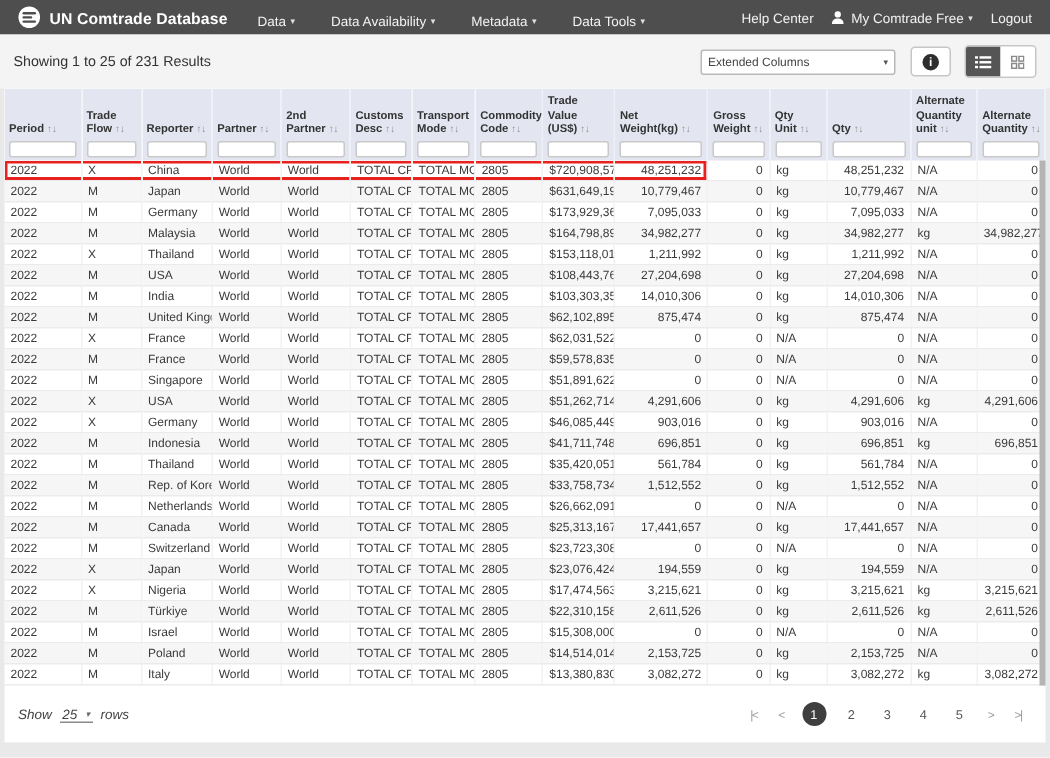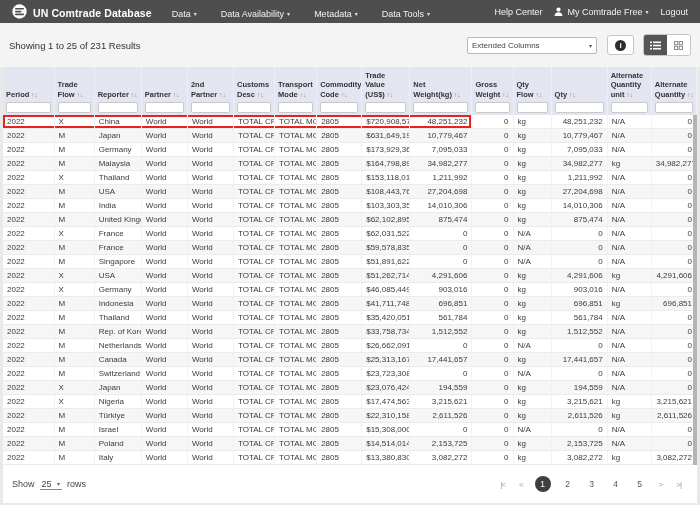--- a/index.html
+++ b/index.html
@@ -19,21 +19,21 @@
   .logo { width:15px; height:15px; margin-right:6px; display:flex; align-items:center; }
   .brand { font-size:10.5px; font-weight:bold; letter-spacing:.1px; margin-right:20px; white-space:nowrap; }
   .nav-menus { display:flex; align-items:center; }
   .menu-item { font-size:9px; color:#f2f2f2; margin-right:24px; cursor:pointer; white-space:nowrap; }
   .caret { font-size:6px; color:#e0e0e0; margin-left:3px; vertical-align:1px; }
   .nav-right { display:flex; align-items:center; }
   .nav-right .nav-link { font-size:9px; color:#f2f2f2; margin-left:12px; cursor:pointer; white-space:nowrap; display:flex; align-items:center; }
   .person-ico { margin-right:4px; display:flex; }
   
   .toolbar {
-    height:44px; background:#f4f4f4;
+    height:36px; background:#f4f4f4;
     display:flex; align-items:center; justify-content:space-between;
     padding:0 9px;
   }
   .results { font-size:9.5px; color:#333; }
   .toolbar-right { display:flex; align-items:center; }
   .select {
     width:130px; height:17px; background:#fff; border:1px solid #b9b9b9; border-radius:2px;
     font-size:8px; color:#444; display:flex; align-items:center; justify-content:space-between;
     padding:0 4px; cursor:pointer;
   }
@@ -73,21 +73,21 @@
   }
   tbody tr:nth-child(even) { background:#f6f6f6; }
   td.r { text-align:right; }
   .scrollbar { position:absolute; top:48px; right:0; bottom:0; width:4px; background:#ededed; }
   .scrollbar .thumb { width:100%; height:100%; background:#b4b4b4; }
   
   .footerbar {
     height:38px; margin:0 3px; background:#fff;
     display:flex; align-items:center; justify-content:space-between; padding:0 9px;
   }
-  .rows-ctl { font-size:9px; color:#444; display:flex; align-items:center; }
+  .rows-ctl { font-size:9px; color:#444; display:flex; align-items:center;font-style:italic; }
   .pp { border-bottom:1px solid #8a8a8a; padding:0 2px; margin:0 5px; cursor:pointer; }
   .pagination { display:flex; align-items:center; }
   .pg-nav { font-size:8px; color:#9a9a9a; margin:0 7px; cursor:pointer; letter-spacing:-1px; }
   .pg-num { font-size:8.5px; color:#555; margin:0 7px; cursor:pointer; min-width:10px; text-align:center; }
   .pg-num.active {
     background:#3f3f3f; color:#fff; border-radius:50%;
     width:16px; height:16px; line-height:16px; min-width:16px; margin:0 5px;
   }
 </style>
 </head>
@@ -193,21 +193,21 @@
           <th><span>Trade Flow</span><span class="sort">↑↓</span></th>
           <th><span>Reporter</span><span class="sort">↑↓</span></th>
           <th><span>Partner</span><span class="sort">↑↓</span></th>
           <th><span>2nd Partner</span><span class="sort">↑↓</span></th>
           <th><span>Customs Desc</span><span class="sort">↑↓</span></th>
           <th><span>Transport Mode</span><span class="sort">↑↓</span></th>
           <th><span>Commodity Code</span><span class="sort">↑↓</span></th>
           <th><span>Trade Value (US$)</span><span class="sort">↑↓</span></th>
           <th><span>Net Weight(kg)</span><span class="sort">↑↓</span></th>
           <th><span>Gross Weight</span><span class="sort">↑↓</span></th>
-          <th><span>Qty Flow</span><span class="sort">↑↓</span></th>
+          <th><span>Qty Unit</span><span class="sort">↑↓</span></th>
           <th><span>Qty</span><span class="sort">↑↓</span></th>
           <th><span>Alternate Quantity unit</span><span class="sort">↑↓</span></th>
           <th><span>Alternate Quantity</span><span class="sort">↑↓</span></th>
         </tr>
       <tr class="filters">
           <th><input class="filter-inp" type="text" style=""></th>
           <th><input class="filter-inp" type="text" style=""></th>
           <th><input class="filter-inp" type="text" style=""></th>
           <th><input class="filter-inp" type="text" style=""></th>
           <th><input class="filter-inp" type="text" style=""></th>

